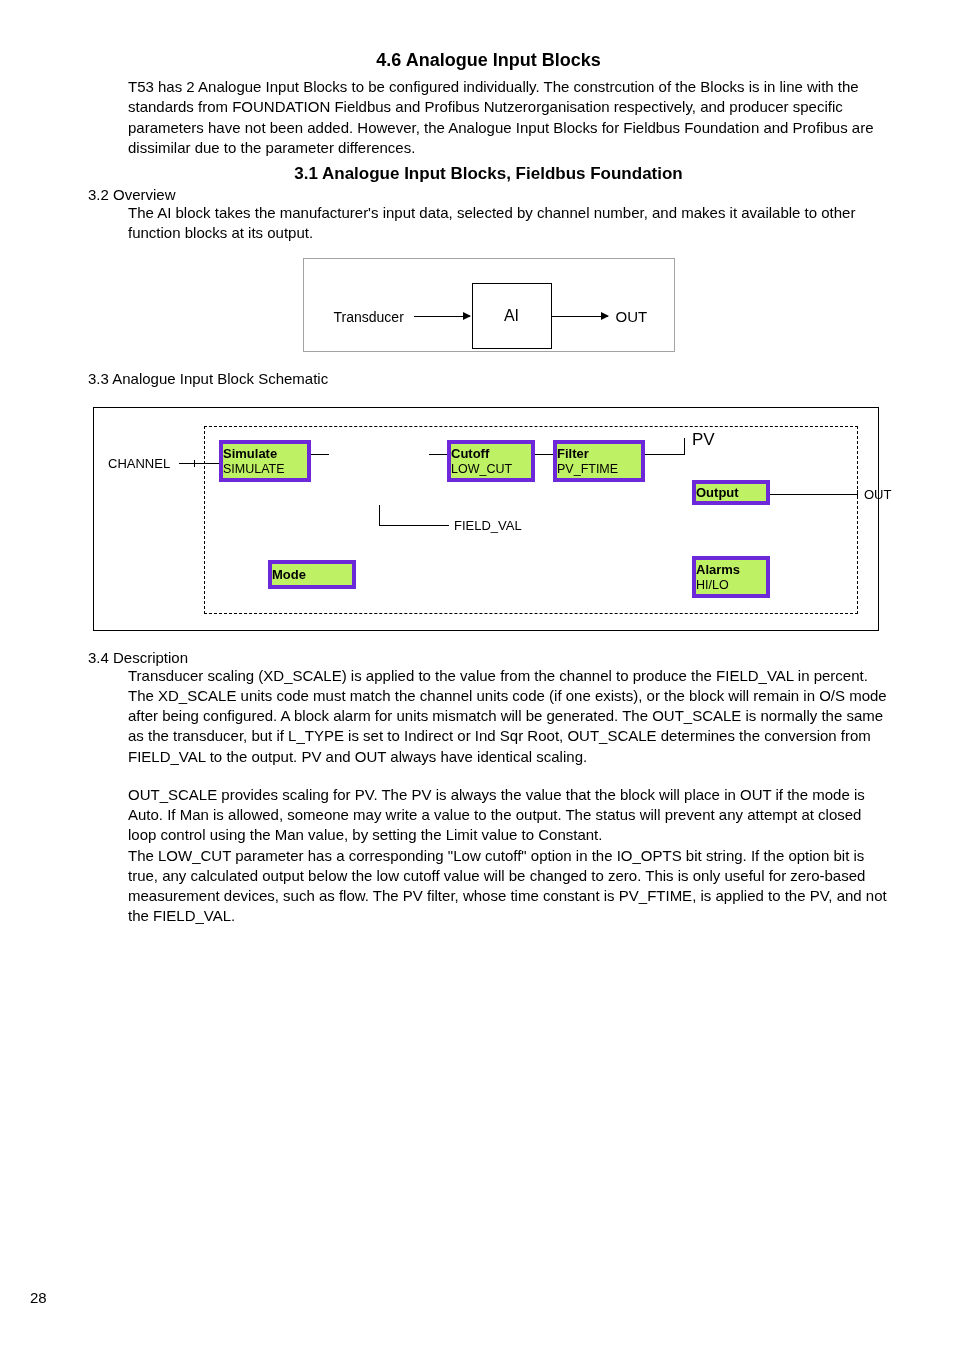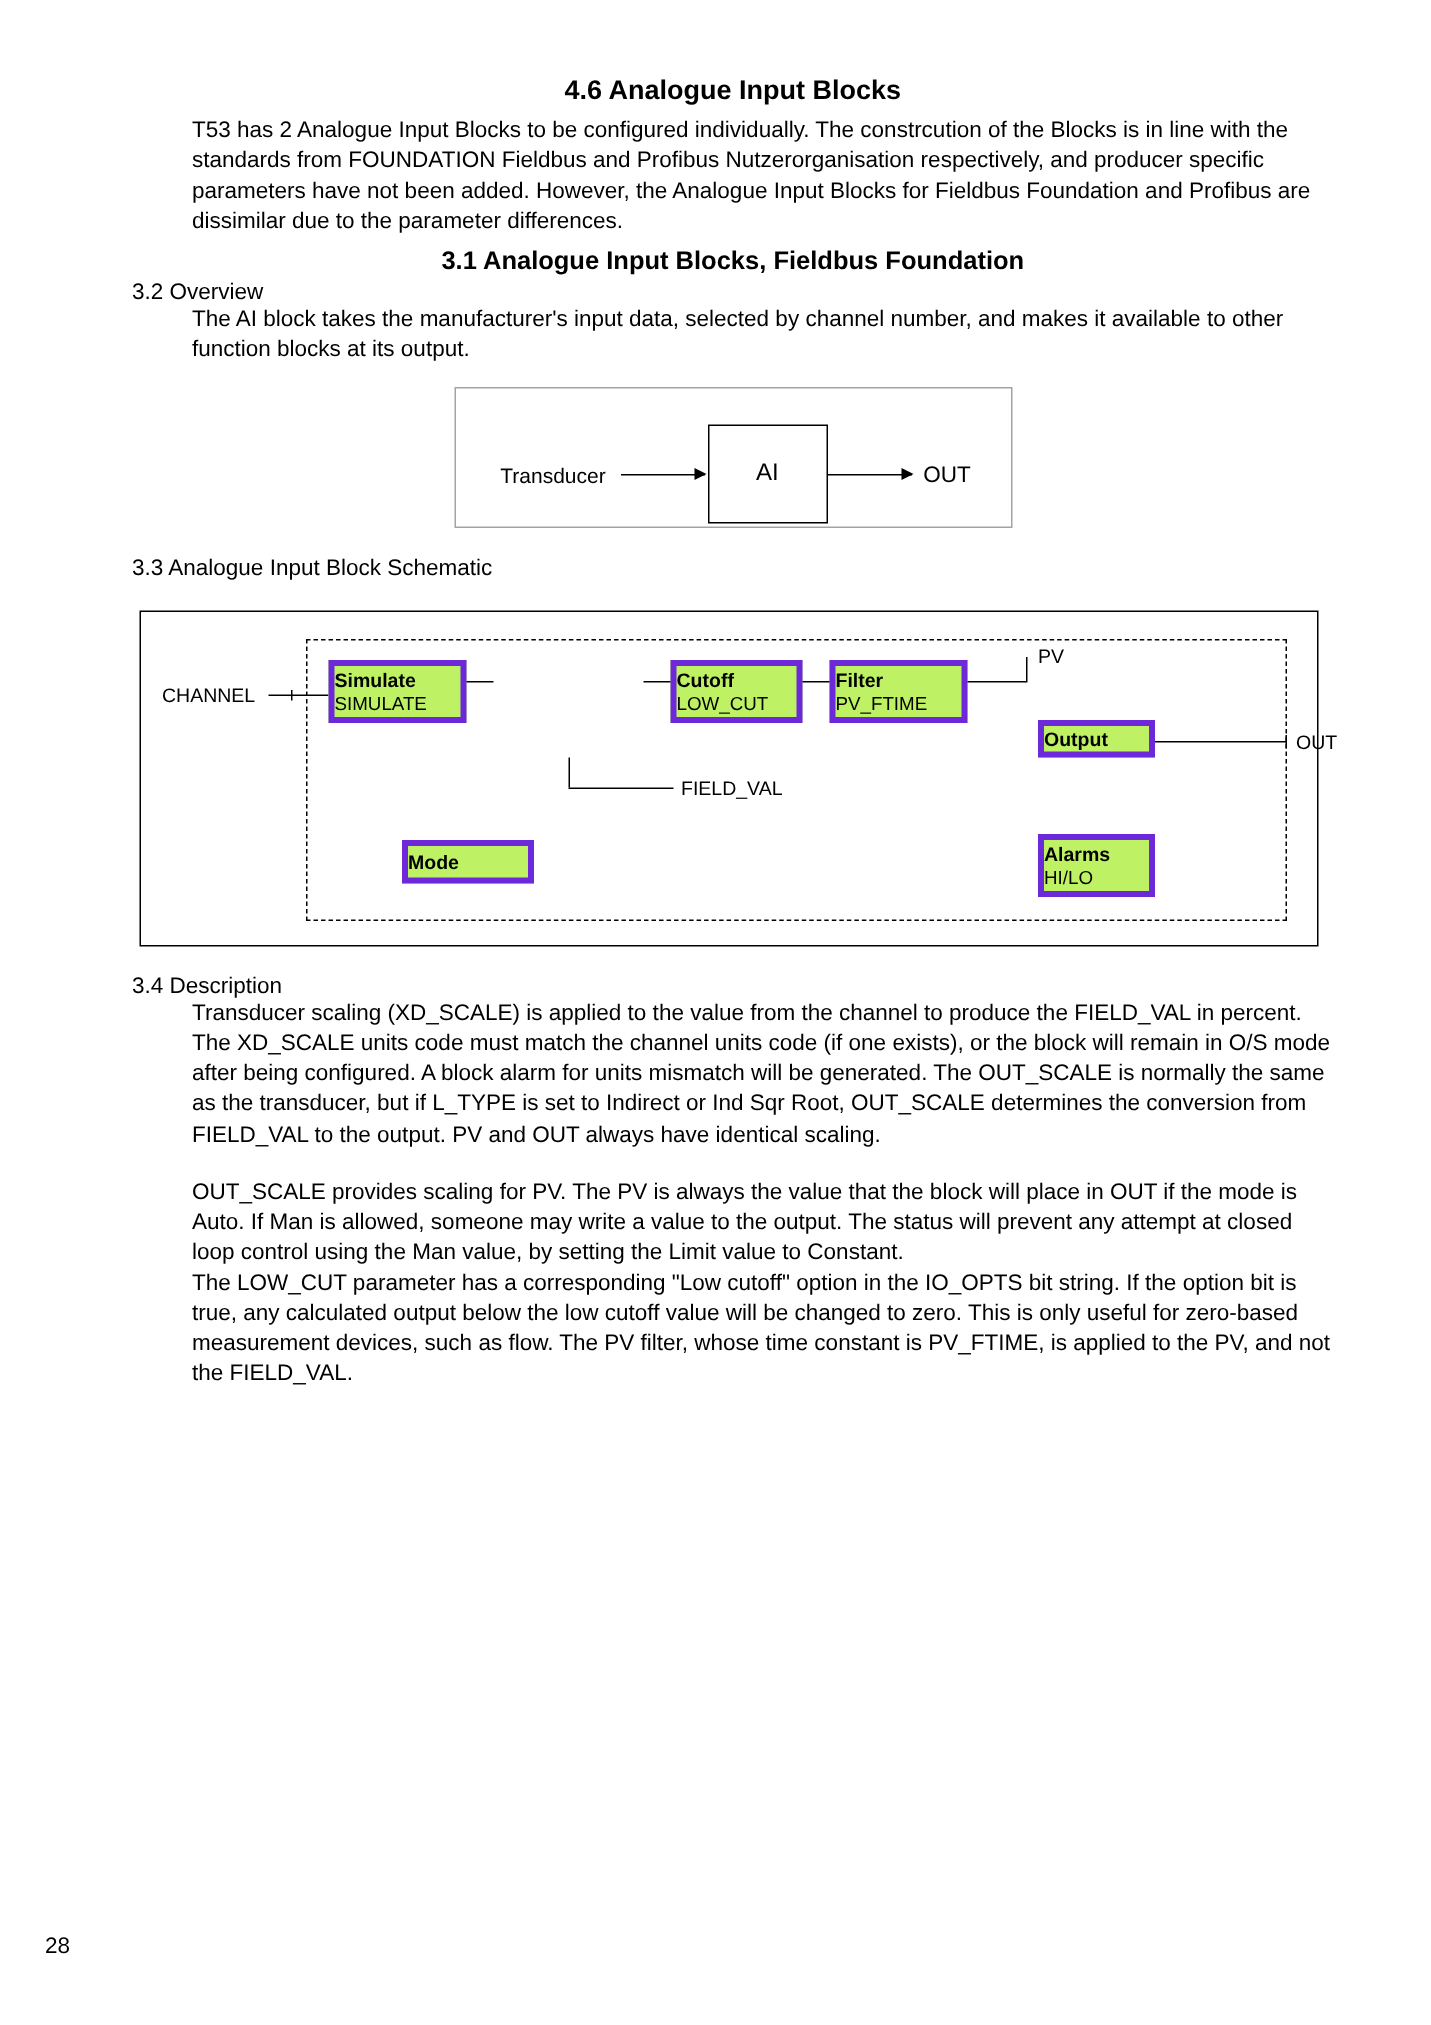--- a/index.html
+++ b/index.html
@@ -147,21 +147,21 @@
   .fig2 .filt { left: 459px; top: 32px; width: 92px; }
   .fig2 .outb { left: 598px; top: 72px; width: 78px; }
   .fig2 .mode { left: 142px; top: 152px; width: 88px; margin-left: 32px; }
   .fig2 .alarm{ left: 598px; top: 148px; width: 78px; }
   .fig2 .connline { position: absolute; background: #000; }
   .fig2 .l1 { left: 217px; top: 46px; width: 18px; height: 1px; }
   .fig2 .l2 { left: 335px; top: 46px; width: 18px; height: 1px; }
   .fig2 .l3 { left: 441px; top: 46px; width: 18px; height: 1px; }
   .fig2 .l4 { left: 551px; top: 46px; width: 40px; height: 1px; }
   .fig2 .l4v { left: 590px; top: 30px; width: 1px; height: 16px; }
-  .fig2 .pvlabel { position: absolute; left: 598px; top: 22px; font-size: 13px; }
+  .fig2 .pvlabel { position: absolute; left: 598px; top: 22px; font-size: 17px; }
   .fig2 .fvv { left: 285px; top: 97px; width: 1px; height: 20px; }
   .fig2 .fvh { left: 285px; top: 117px; width: 70px; height: 1px; }
   .fig2 .fvlabel { position: absolute; left: 360px; top: 110px; font-size: 13px; }
   .fig2 .outline { left: 676px; top: 86px; width: 88px; height: 1px; }
   .fig2 .outtick { left: 763px; top: 82px; width: 1px; height: 9px; }
   .fig2 .outlabel { position: absolute; left: 770px; top: 79px; font-size: 13px; }
 </style>
 </head>
 <body>
 

